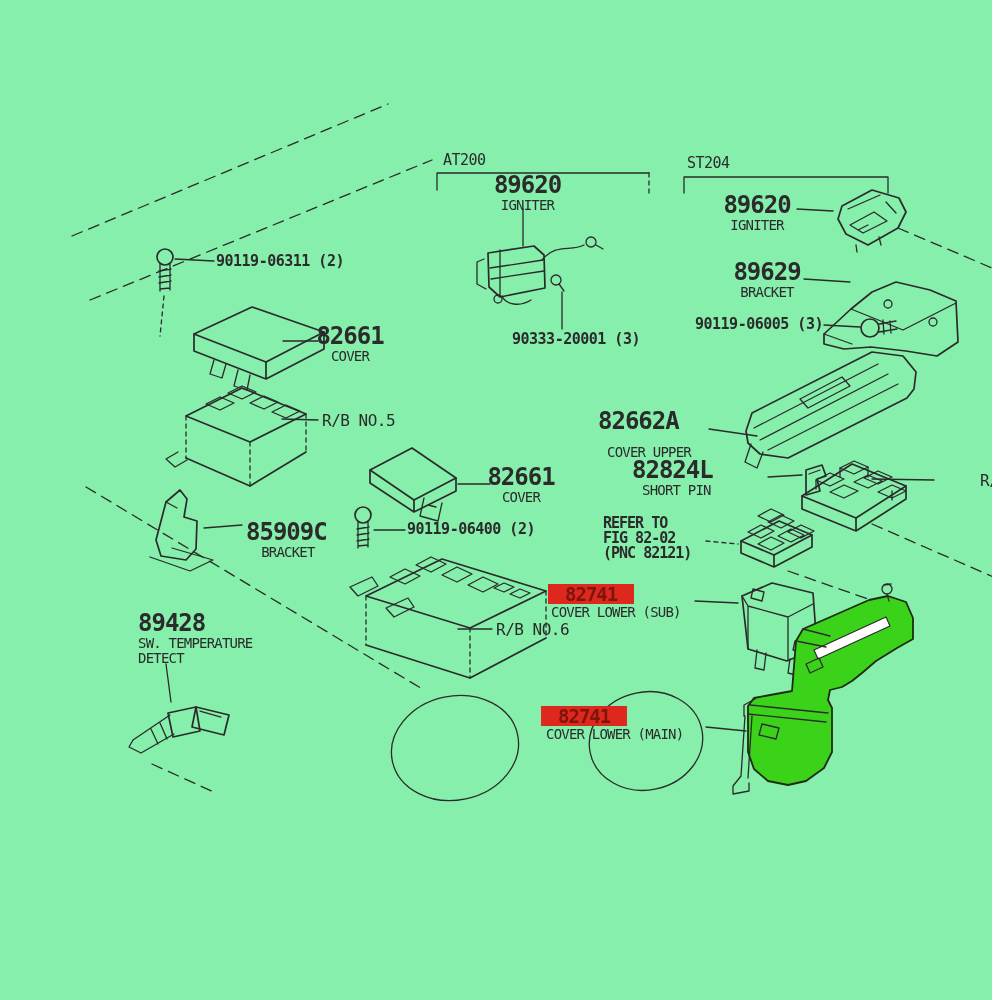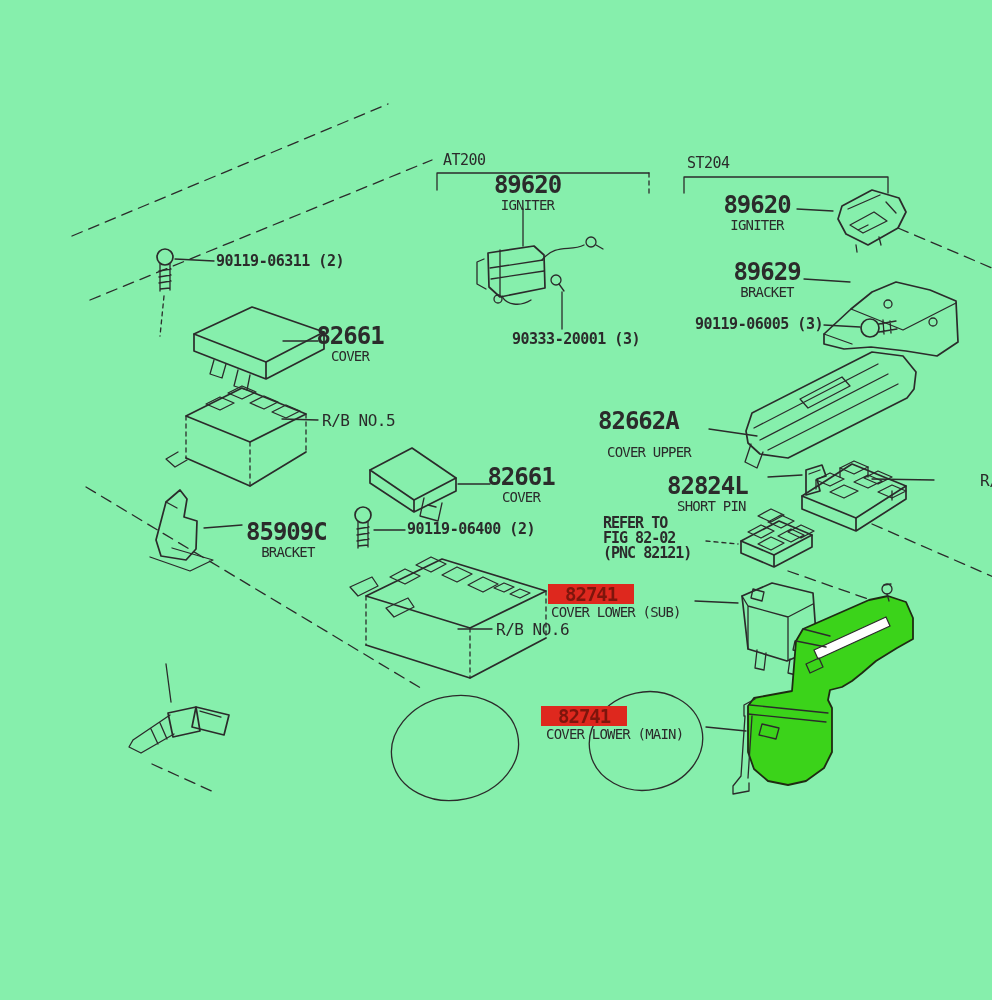--- a/index.html
+++ b/index.html
@@ -256,40 +256,45 @@
   <div class="lbl" style="left:246px;top:520px;text-align:center;">
     <span class="num">85909C</span>
     <span class="desc" style="padding-left:3px;">BRACKET</span>
   </div>
 
   <div class="lbl" style="left:598px;top:409px;">
     <span class="num">82662A</span>
     <span class="desc" style="padding-left:9px;margin-top:11px;">COVER UPPER</span>
   </div>
 
-  <div class="lbl" style="left:667px;top:458px;margin-top:16px;">
+  <div class="lbl" style="left:632px;top:458px;">
     <span class="num">82824L</span>
     <span class="desc" style="padding-left:10px;">SHORT PIN</span>
   </div>
 
   <div class="lbl rbl" style="left:936px;top:473px;margin-left:44px;">
     <span>R/B NO.</span>
   </div>
 
   <div class="lbl" style="left:603px;top:516px;">
     <span class="note">REFER TO</span>
     <span class="note">FIG 82-02</span>
     <span class="note">(PNC 82121)</span>
   </div>
 
   <div class="lbl" style="left:548px;top:584px;">
     <span class="chip">82741</span>
     <span class="desc" style="padding-left:3px;">COVER LOWER (SUB)</span>
   </div>
 
+  <div class="lbl" style="left:138px;top:611px;">
+    <span class="num">89428</span>
+    <span class="desc">SW. TEMPERATURE</span>
+    <span class="desc">DETECT</span>
+  </div>
 
   <div class="lbl rbl" style="left:496px;top:622px;">
     <span>R/B NO.6</span>
   </div>
 
   <div class="lbl" style="left:541px;top:706px;">
     <span class="chip">82741</span>
     <span class="desc" style="padding-left:5px;">COVER LOWER (MAIN)</span>
   </div>
 

